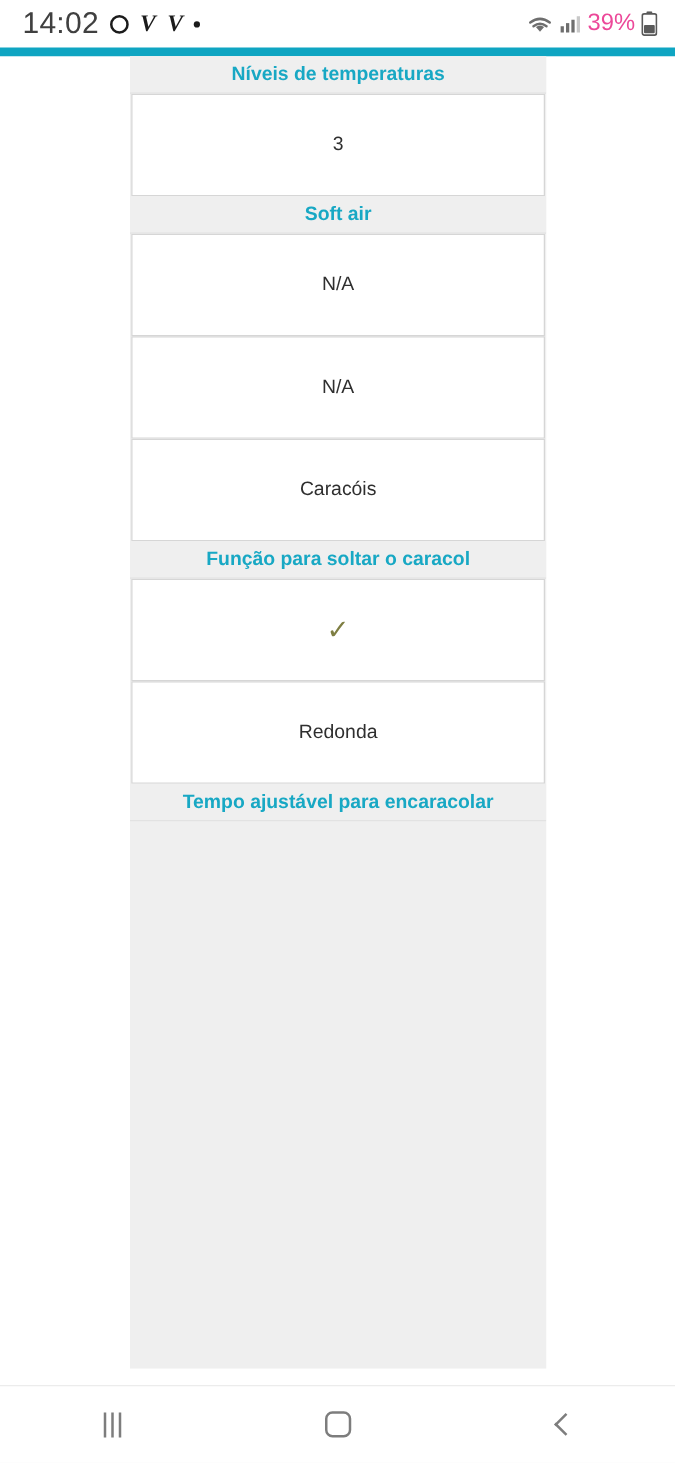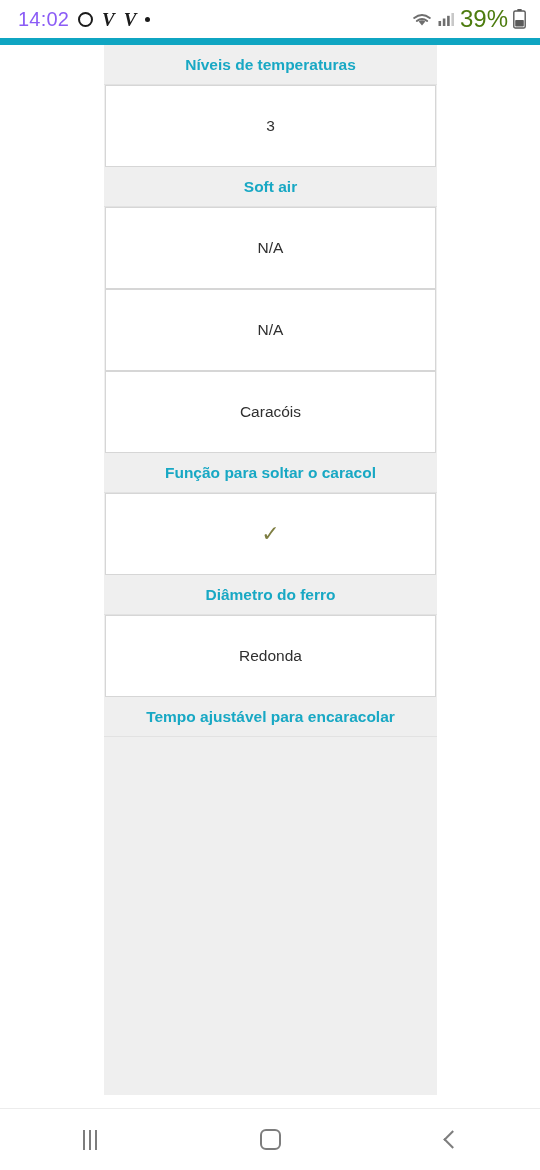--- a/index.html
+++ b/index.html
@@ -12,47 +12,47 @@
   #screen { position:relative; width:540px; height:1170px; background:#ffffff; }
 
   
   .statusbar {
     position:absolute; top:0; left:0; width:540px; height:38px;
     background:#ffffff;
     display:flex; align-items:center;
     padding:0 14px 0 18px;
   }
   .sb-left { display:flex; align-items:center; gap:9px; flex:1; }
-  .sb-clock { font-size:20px; color:#8b5cf6; letter-spacing:.2px; font-weight:400; }
+  .sb-clock { font-size:24px; color:#404040; letter-spacing:.2px; font-weight:400; }
   .sb-ring {
     width:15px; height:15px; border:2.6px solid #1b1b1b; border-radius:50%;
     display:inline-block;
   }
   .sb-v { font-size:19px; font-weight:bold; font-style:italic; color:#1b1b1b;
           font-family:"Liberation Serif", serif; line-height:1; }
   .sb-dot { width:5px; height:5px; border-radius:50%; background:#1b1b1b; display:inline-block; }
   .sb-right { display:flex; align-items:center; gap:5px; }
-  .sb-pct { font-size:24px; color:#4d7c0f; }
+  .sb-pct { font-size:19px; color:#ec4899; }
   .ic { display:block; }
 
   
   .teal-bar {
     position:absolute; top:38px; left:0; width:540px; height:7px;
     background:#0fa5c2;
   }
 
   
   .content {
     position:absolute; top:45px; left:104px; width:333px;
     height:1050px;
     background:#efefef;
     overflow:hidden;
   }
   .spec-label {
-    height:40px;
+    height:30px;
     display:flex; align-items:center; justify-content:center;
     color:#18a8c4; font-weight:bold; font-size:15.5px;
     background:#efefef;
     text-align:center;
     border-bottom:1px solid #e2e2e2;
     padding:0 0;
   }
   .spec-value {
     height:82px; margin:0 1px;
     background:#ffffff;
@@ -141,21 +141,20 @@
     <div class="spec-value">N/A</div>
 
 
     <div class="spec-value">Caracóis</div>
 
     <div class="spec-label">Função para soltar o caracol</div>
     <div class="spec-value">
       <span class="check-glyph">✓</span>
     </div>
 
-    <div class="spec-label">Diâmetro do ferro</div>
 
     <div class="spec-value">Redonda</div>
 
     <div class="spec-label">Tempo ajustável para encaracolar</div>
 
   </div>
 
   <div class="gap-strip"></div>
 
   <div class="navbar">

